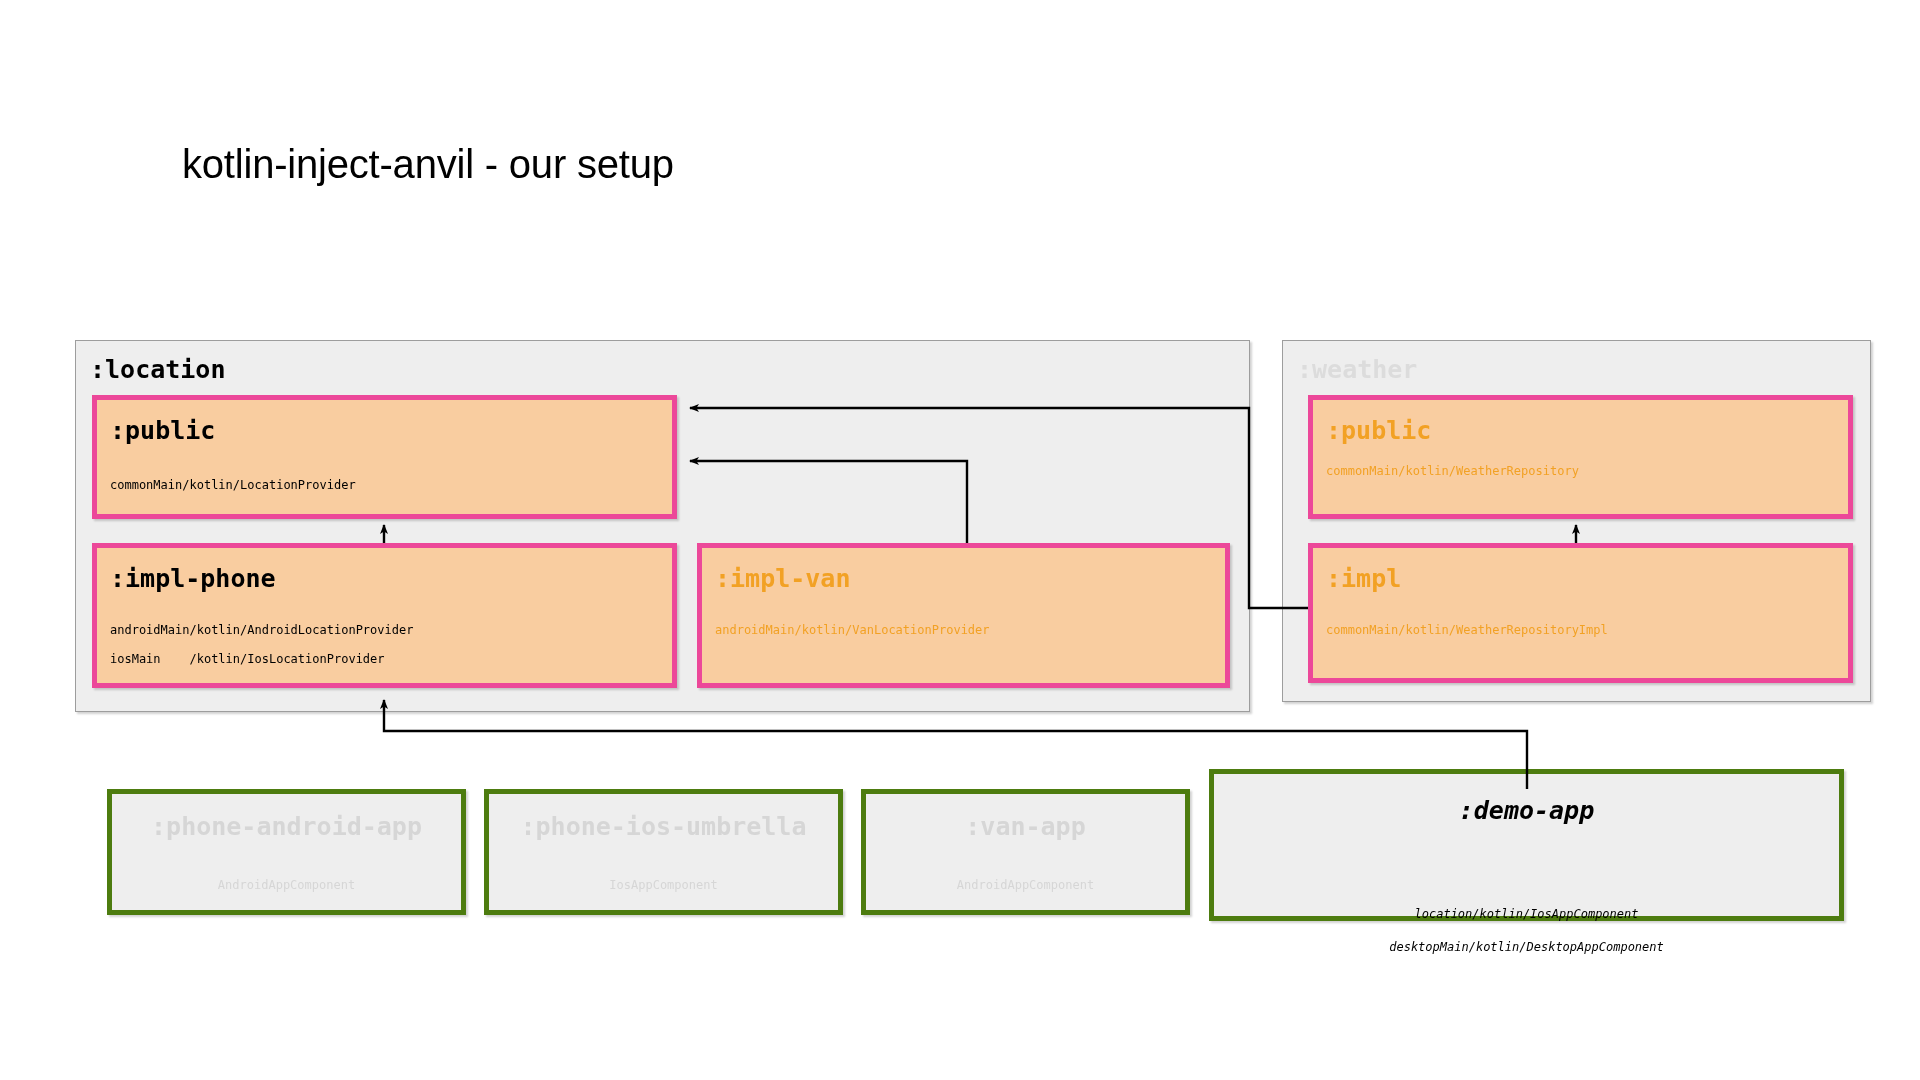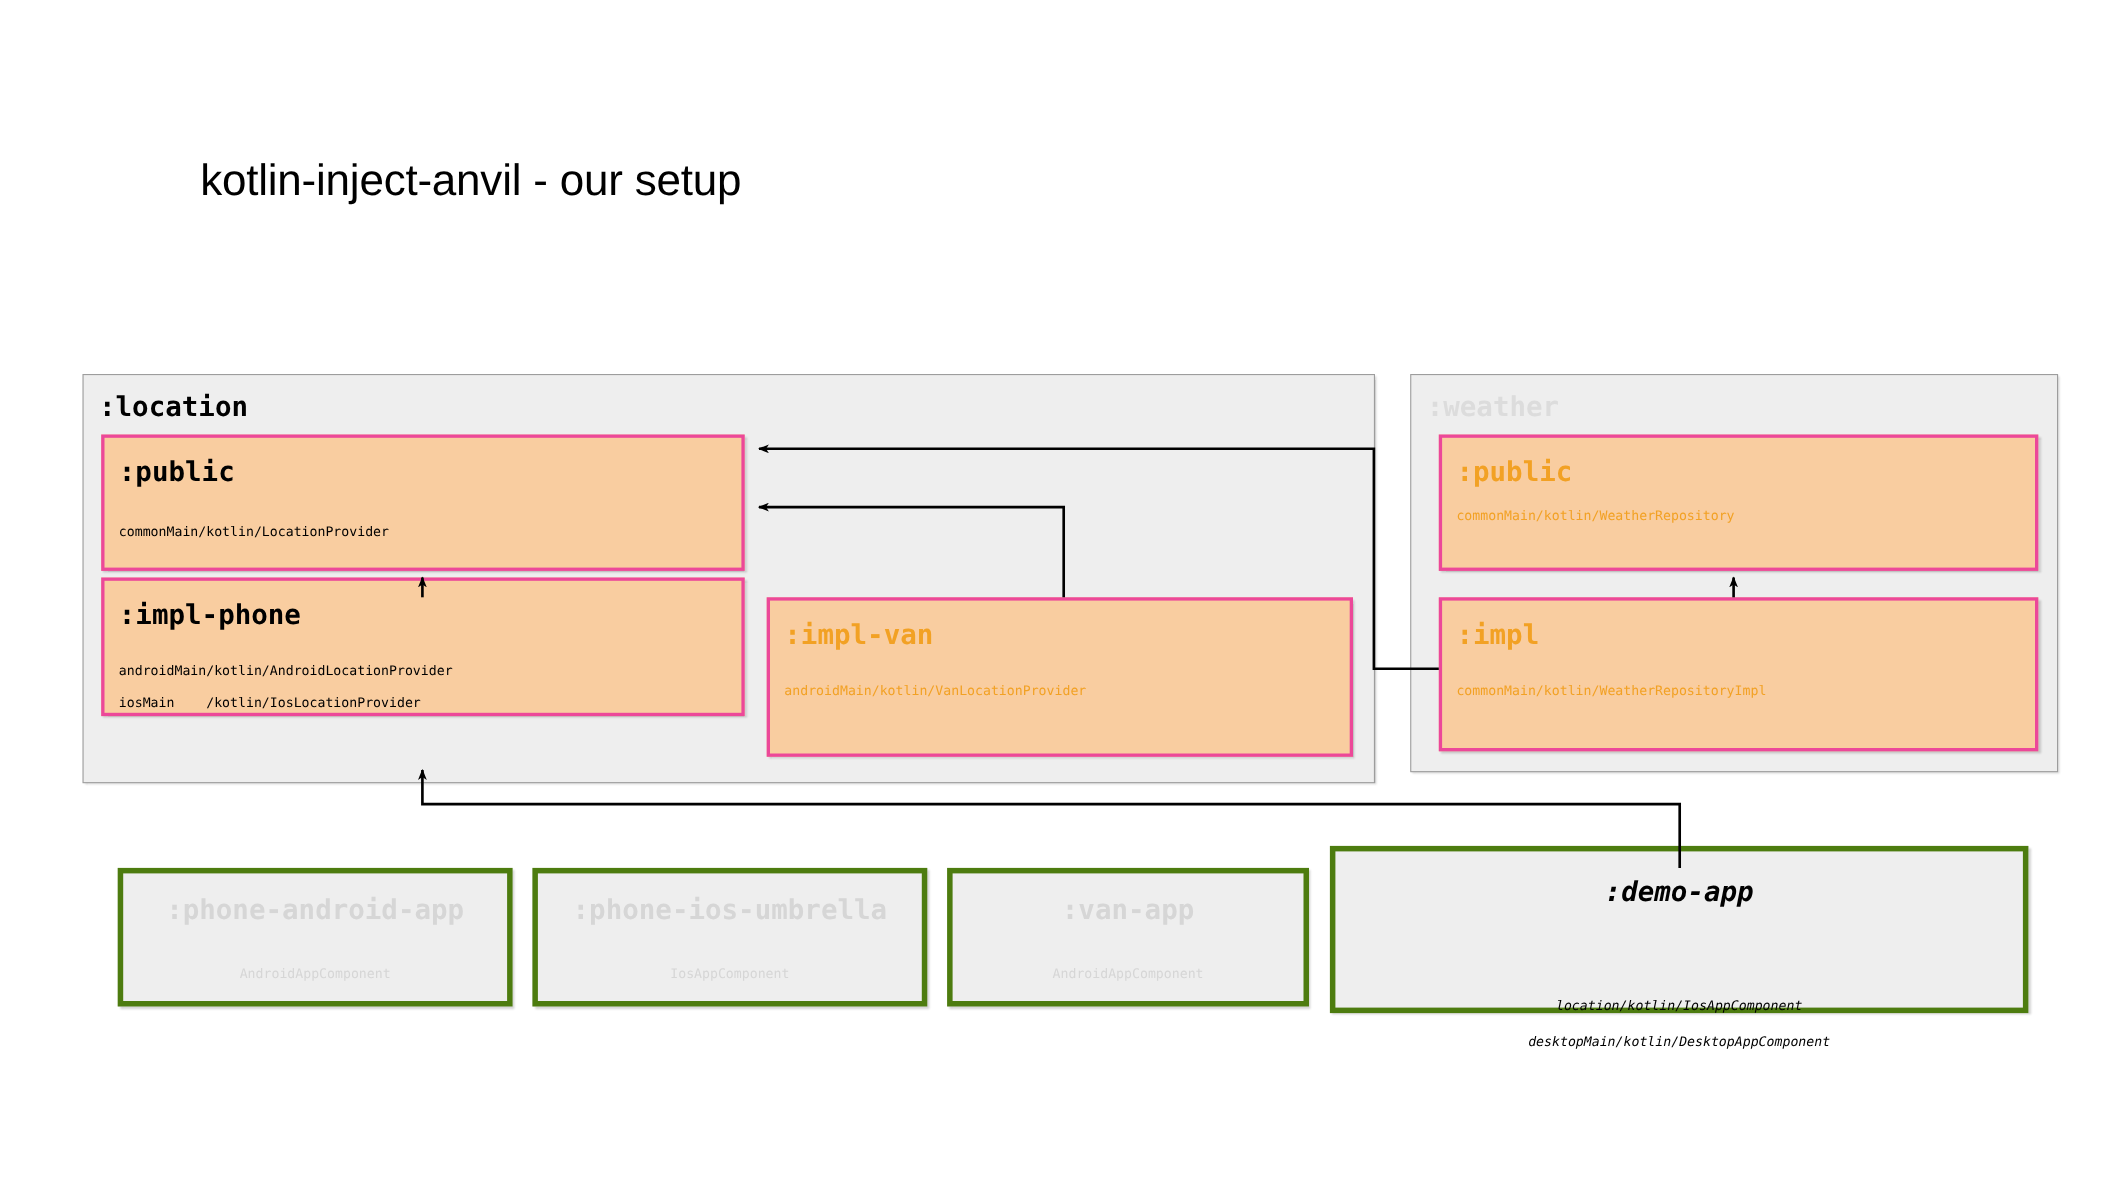--- a/index.html
+++ b/index.html
@@ -51,21 +51,21 @@
     font-family: "DejaVu Sans Mono", monospace;
     font-size: 25px;
     font-weight: bold;
     white-space: nowrap;
   }
   .group-title.active  { color: #000000; }
   .group-title.faded   { color: #dcdcdc; }
 
   .mod-box {
     background: #f9cda0;
-    border: 3px solid #ec4899;
+    border: 5px solid #ec4899;
   }
   .mod-box.ghost {
     background: #eeeeee;
     border: 5px solid #4d7c0f;
   }
 
   .mod-name {
     position: absolute;
     left: 13px;
     top: 16px;
@@ -117,21 +117,21 @@
 
   <div class="box group-box" style="left:75px; top:340px; width:1175px; height:372px;">
     <div class="group-title active">:location</div>
   </div>
 
   <div class="box mod-box" style="left:92px; top:395px; width:585px; height:124px;">
     <div class="mod-name active">:public</div>
     <div class="mod-src active" style="top:70px;">commonMain/kotlin/LocationProvider</div>
   </div>
 
-  <div class="box mod-box" style="left:92px; top:525px; width:585px; height:126px;">
+  <div class="box mod-box" style="left:92px; top:543px; width:585px; height:145px;">
     <div class="mod-name active">:impl-phone</div>
     <div class="mod-src active" style="top:67px;text-align:right;">androidMain/kotlin/AndroidLocationProvider</div>
     <div class="mod-src active" style="top:96px;">iosMain    /kotlin/IosLocationProvider</div>
   </div>
 
   <div class="box mod-box" style="left:697px; top:543px; width:533px; height:145px;">
     <div class="mod-name orange">:impl-van</div>
     <div class="mod-src orange" style="top:67px;">androidMain/kotlin/VanLocationProvider</div>
   </div>
 

